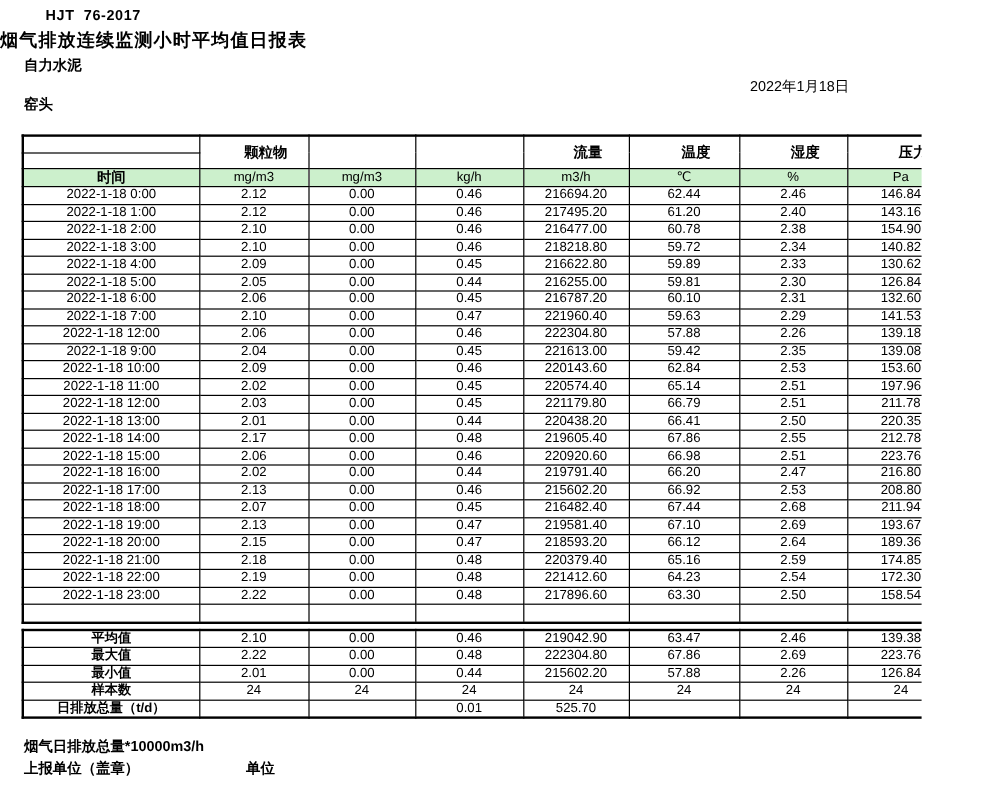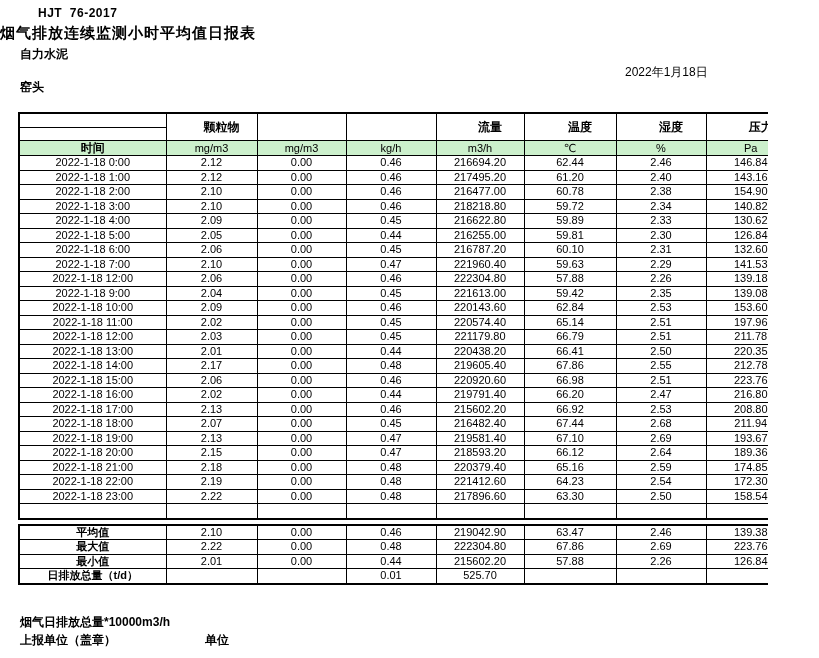--- a/index.html
+++ b/index.html
@@ -365,20 +365,30 @@
             <td class="cjk-label">最小值</td>
             <td>2.01</td>
             <td>0.00</td>
             <td>0.44</td>
             <td>215602.20</td>
             <td>57.88</td>
             <td>2.26</td>
             <td>126.84</td>
           </tr>
           <tr>
+            <td class="cjk-label">样本数</td>
+            <td>24</td>
+            <td>24</td>
+            <td>24</td>
+            <td>24</td>
+            <td>24</td>
+            <td>24</td>
+            <td>24</td>
+          </tr>
+          <tr>
             <td class="cjk-label">日排放总量（t/d）</td>
             <td></td>
             <td></td>
             <td>0.01</td>
             <td>525.70</td>
             <td></td>
             <td></td>
             <td></td>
           </tr>
         </tbody>

